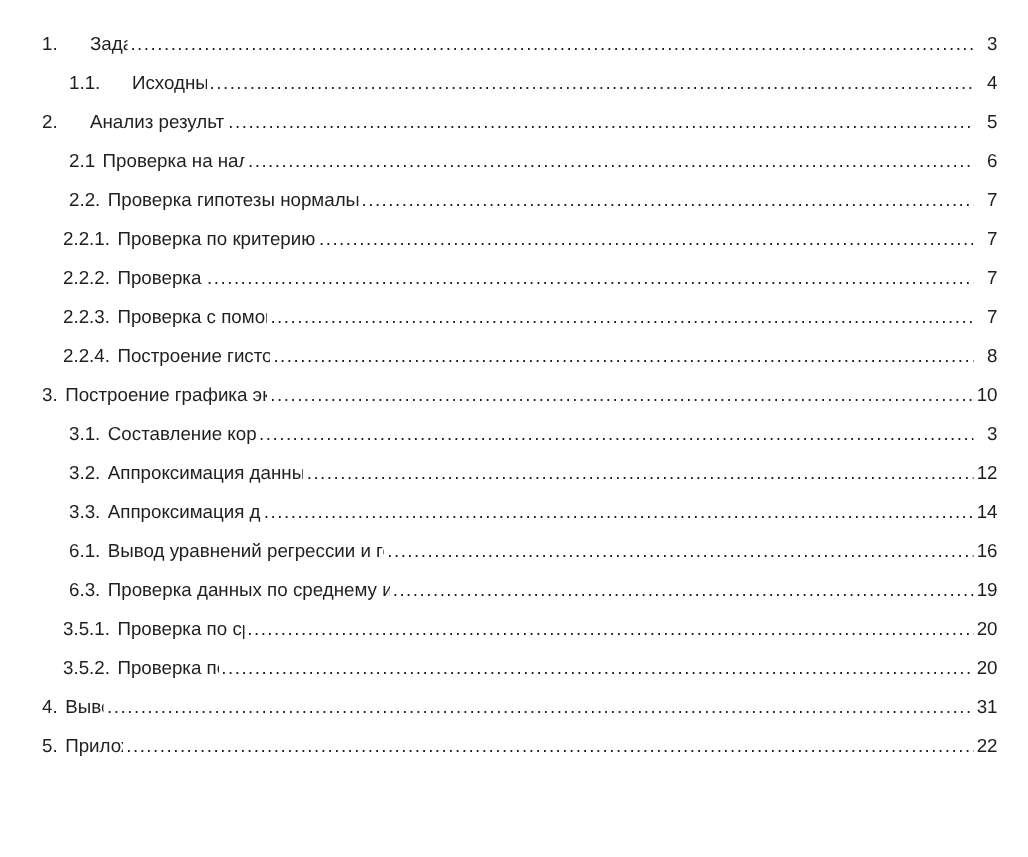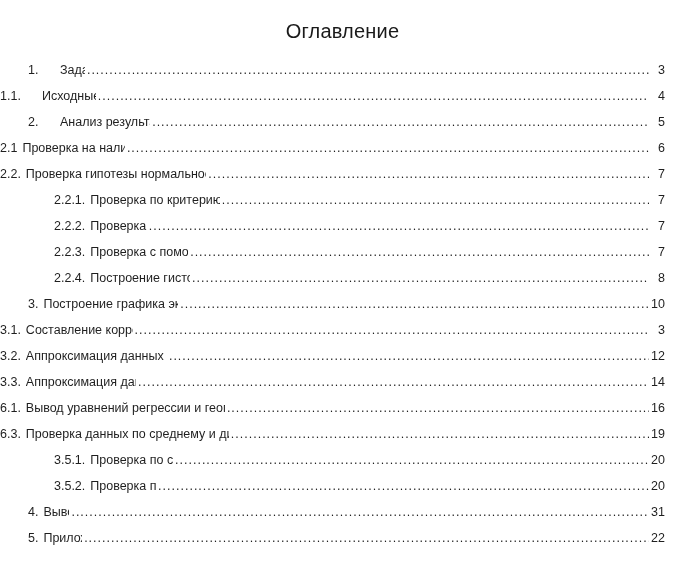--- a/index.html
+++ b/index.html
@@ -34,22 +34,22 @@
   }
   .toc-row {
     display: flex;
     align-items: baseline;
     height: 26px;
     line-height: 26px;
     font-size: 12.5px;
     cursor: default;
   }
   .lvl1 { padding-left: 28px; }
-  .lvl2 { }
-  .lvl3 { padding-left: 54px; }
+  .lvl2 { padding-left: 46px; }
+  .lvl3 { padding-left: 42px; }
   .num {
     white-space: nowrap;
     margin-right: 5px;
     flex: 0 0 auto;
   }
   .tabbed.lvl1 .num { width: 32px; margin-right: 0; }
   .tabbed.lvl2 .num { width: 42px; margin-right: 0; }
   .label {
     white-space: nowrap;
     flex: 0 1 auto;
@@ -71,21 +71,20 @@
     flex: 0 0 auto;
     white-space: nowrap;
     min-width: 14px;
     text-align: right;
   }
 </style>
 </head>
 <body>
 
 <div class="page">
-  <h1 class="toc-title">Оглавление</h1>
   <div class="toc" id="toc">
       <div class="toc-row lvl1 tabbed">
     <span class="num">1.</span>
     <span class="label">Задание</span>
     <span class="leader"></span>
     <span class="pagenum">3</span>
   </div>
       <div class="toc-row lvl2 tabbed">
     <span class="num">1.1.</span>
     <span class="label">Исходные данные.</span>

